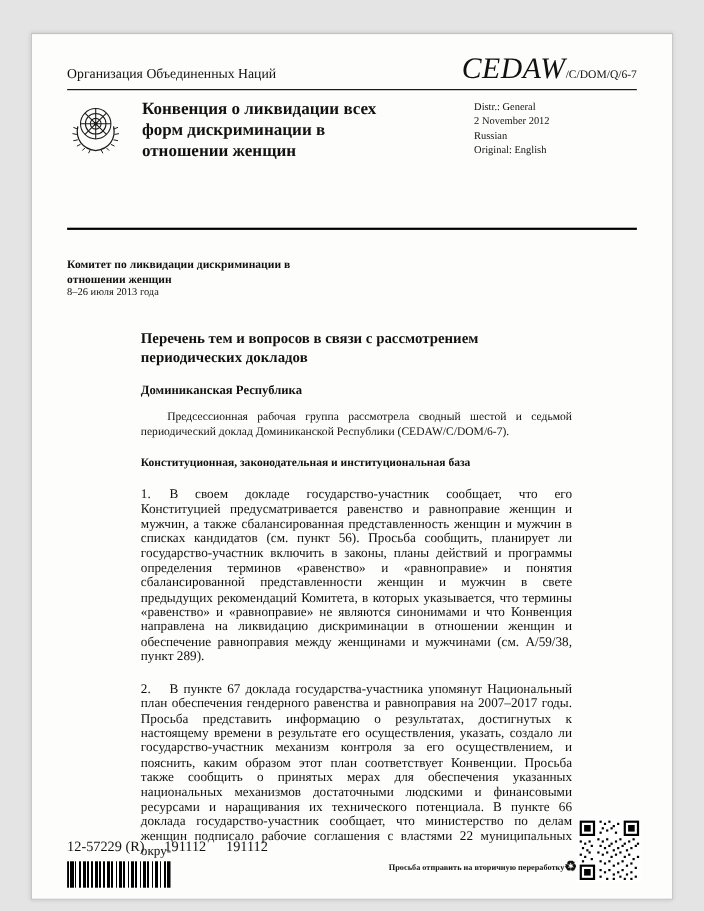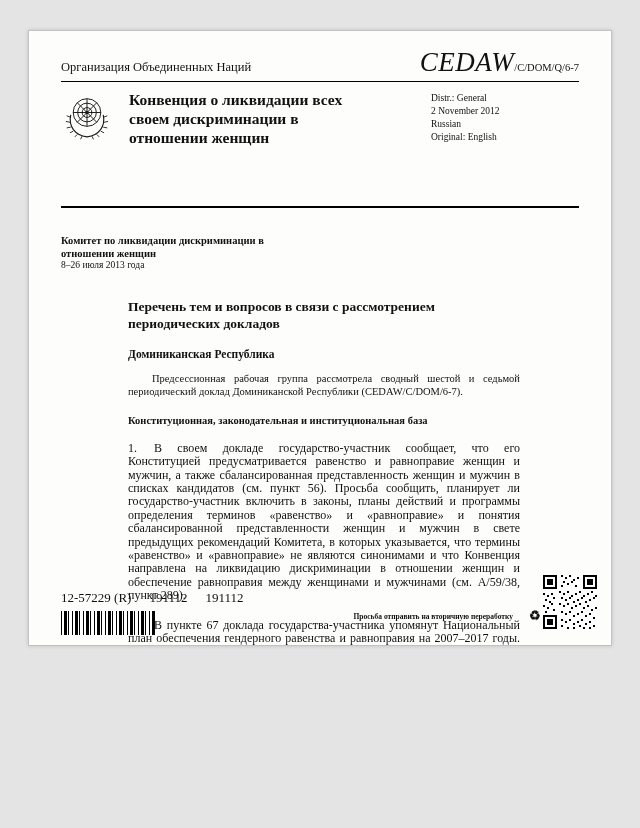--- a/index.html
+++ b/index.html
@@ -4,21 +4,21 @@
 <style>
   * { margin:0; padding:0; box-sizing:border-box; }
   html,body { background:#e4e4e4; }
   body {
     width:640px; height:828px;
     font-family:"Liberation Serif", serif;
     color:#111;
   }
   .page {
     position:relative;
-    width:584px; height:616px;
+    width:584px; height:788px;
     margin:30px auto 0 auto;
     background:#fdfdfc;
     border:1px solid #c2c2c2;
     box-shadow:0 0 4px rgba(0,0,0,.15);
     padding:16px 32px 0 32px;
     overflow:hidden;
   }
   
   .hdr-row { display:flex; align-items:baseline; }
   .org-name { font-size:12.5px; }
@@ -54,21 +54,21 @@
   .barcode {
     margin-top:5px; width:94px; height:24px;
     background:repeating-linear-gradient(90deg,
       #000 0px,#000 1.5px,#fff 1.5px,#fff 3px,
       #000 3px,#000 6px,#fff 6px,#fff 7px,
       #000 7px,#000 8.5px,#fff 8.5px,#fff 11px);
   }
   .footer-center {
     margin-left:110px; margin-bottom:14px;
     font-size:7.5px; font-weight:bold; white-space:nowrap;
-    display:flex; align-items:center; gap:16px;
+    display:flex; align-items:center; gap:0;
   }
   .recycle-icon { font-size:13px; line-height:10px; }
   .footer-right { margin-left:auto; }
 </style>
 </head>
 <body>
 
 <div class="page">
 
   <div class="hdr-row">
@@ -104,21 +104,21 @@
           <line x1="26" y1="54" x2="24" y2="58"></line>
           <line x1="52" y1="31" x2="57" y2="29"></line>
           <line x1="53" y1="37" x2="58" y2="36"></line>
           <line x1="52" y1="43" x2="57" y2="44"></line>
           <line x1="49" y1="48" x2="53" y2="50"></line>
           <line x1="44" y1="52" x2="47" y2="55"></line>
           <line x1="38" y1="54" x2="40" y2="58"></line>
         </g>
       </svg>
     </div>
-    <div class="doc-title">Конвенция о ликвидации всех своем дискриминации в отношении женщин</div>
+    <div class="doc-title">Конвенция о ликвидации всех форм дискриминации в отношении женщин</div>
     <div class="distr-col">
       <div>Distr.: General</div>
       <div>2 November 2012</div>
       <div>Russian</div>
       <div>Original: English</div>
     </div>
   </div>
   <div class="rule-thick"></div>
 
   <div class="committee">

